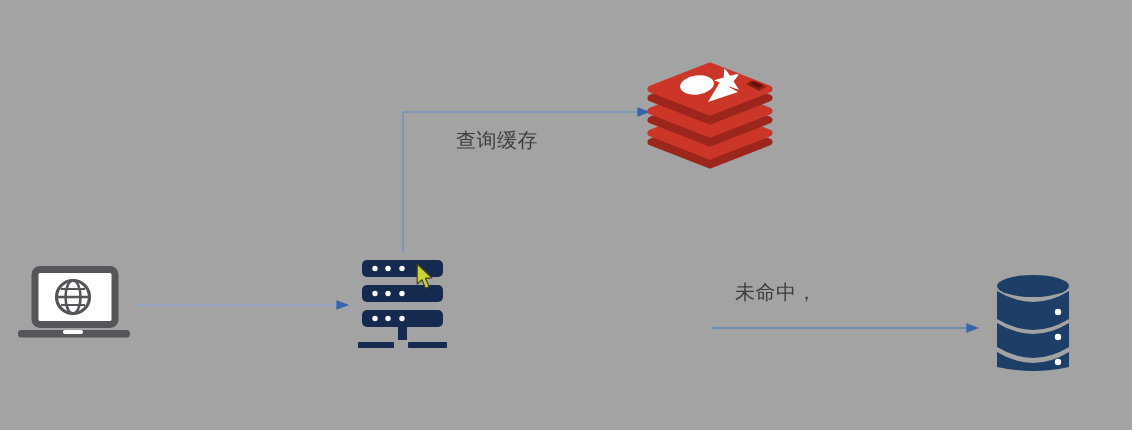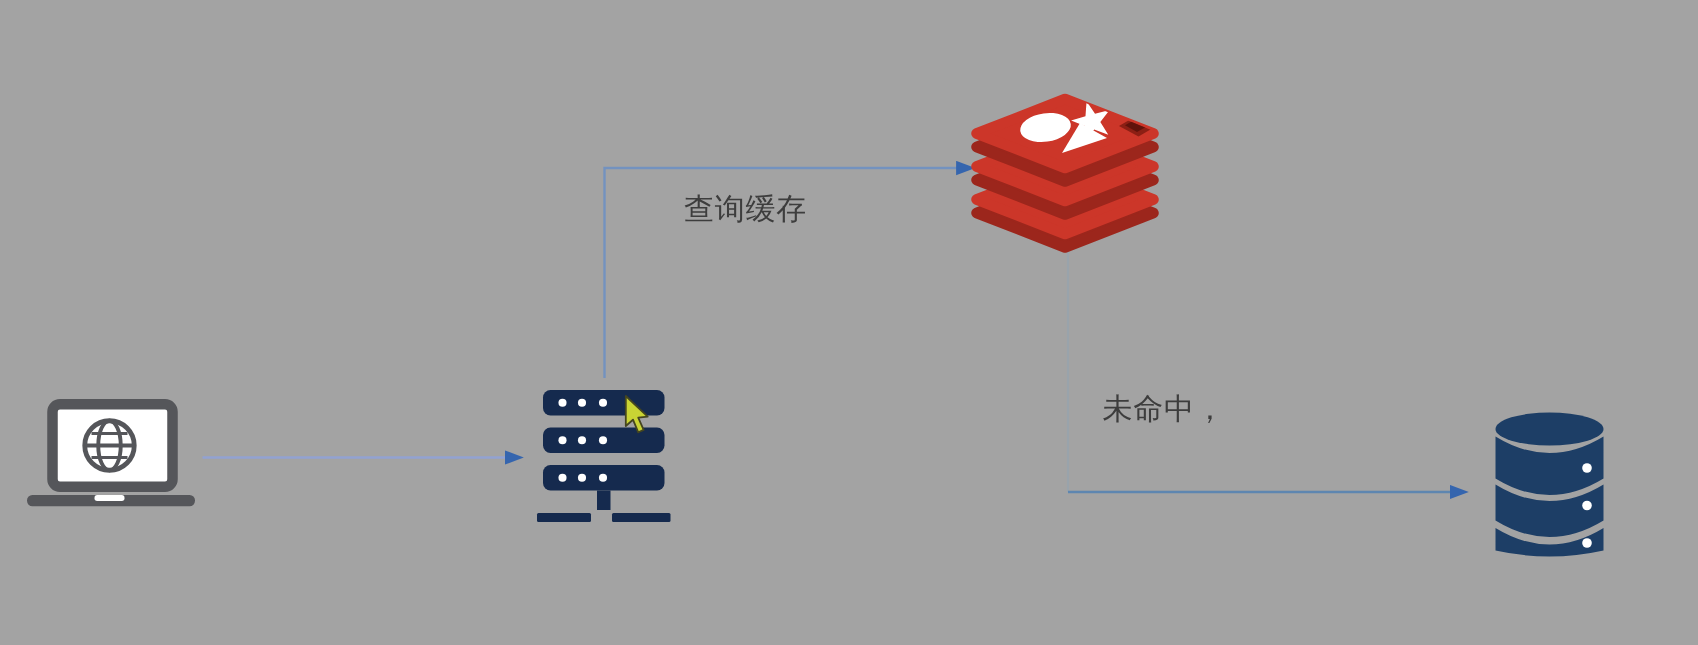--- a/index.html
+++ b/index.html
@@ -27,21 +27,21 @@
       </marker>
     </defs>
     <path d="M135,305 L338,305" fill="none" stroke="#92a2d2" stroke-width="1.6" marker-end="url(#ah)"></path>
     <path d="M403,252 L403,112 L639,112" fill="none" stroke="#7392bf" stroke-width="1.6" marker-end="url(#ah)"></path>
     <path d="M712,166 L712,328" fill="none" stroke="#99a3ab" stroke-width="1.5"></path>
     <path d="M712,328 L968,328" fill="none" stroke="#5e86b0" stroke-width="1.6" marker-end="url(#ah)"></path>
   </svg>
 
   <div class="edge-label" style="left:456px;top:128px;">查询缓存</div>
 
-  <div class="edge-label" style="left:735px;top:263px;font-family:Liberation Mono, monospace;"><span>未命中，</span><br></div>
+  <div class="edge-label" style="left:735px;top:280px;"><span>未命中，</span><br></div>
 
   <svg class="node" style="left:16px;top:266px;" width="118" height="74" viewBox="0 0 118 74">
     <rect x="19" y="3.5" width="80" height="55" rx="5" fill="#ffffff" stroke="#55565a" stroke-width="7"></rect>
     <circle cx="57" cy="31" r="16.5" fill="none" stroke="#55565a" stroke-width="3.2"></circle>
     <ellipse cx="57" cy="31" rx="7.5" ry="16.5" fill="none" stroke="#55565a" stroke-width="2.6"></ellipse>
     <line x1="40.5" y1="31" x2="73.5" y2="31" stroke="#55565a" stroke-width="2.6"></line>
     <line x1="45" y1="23" x2="69" y2="23" stroke="#55565a" stroke-width="2"></line>
     <line x1="45" y1="39" x2="69" y2="39" stroke="#55565a" stroke-width="2"></line>
     <rect x="2" y="64" width="112" height="7.5" rx="3.6" fill="#55565a"></rect>
     <rect x="47" y="64" width="20" height="4" rx="1.8" fill="#ffffff"></rect>

